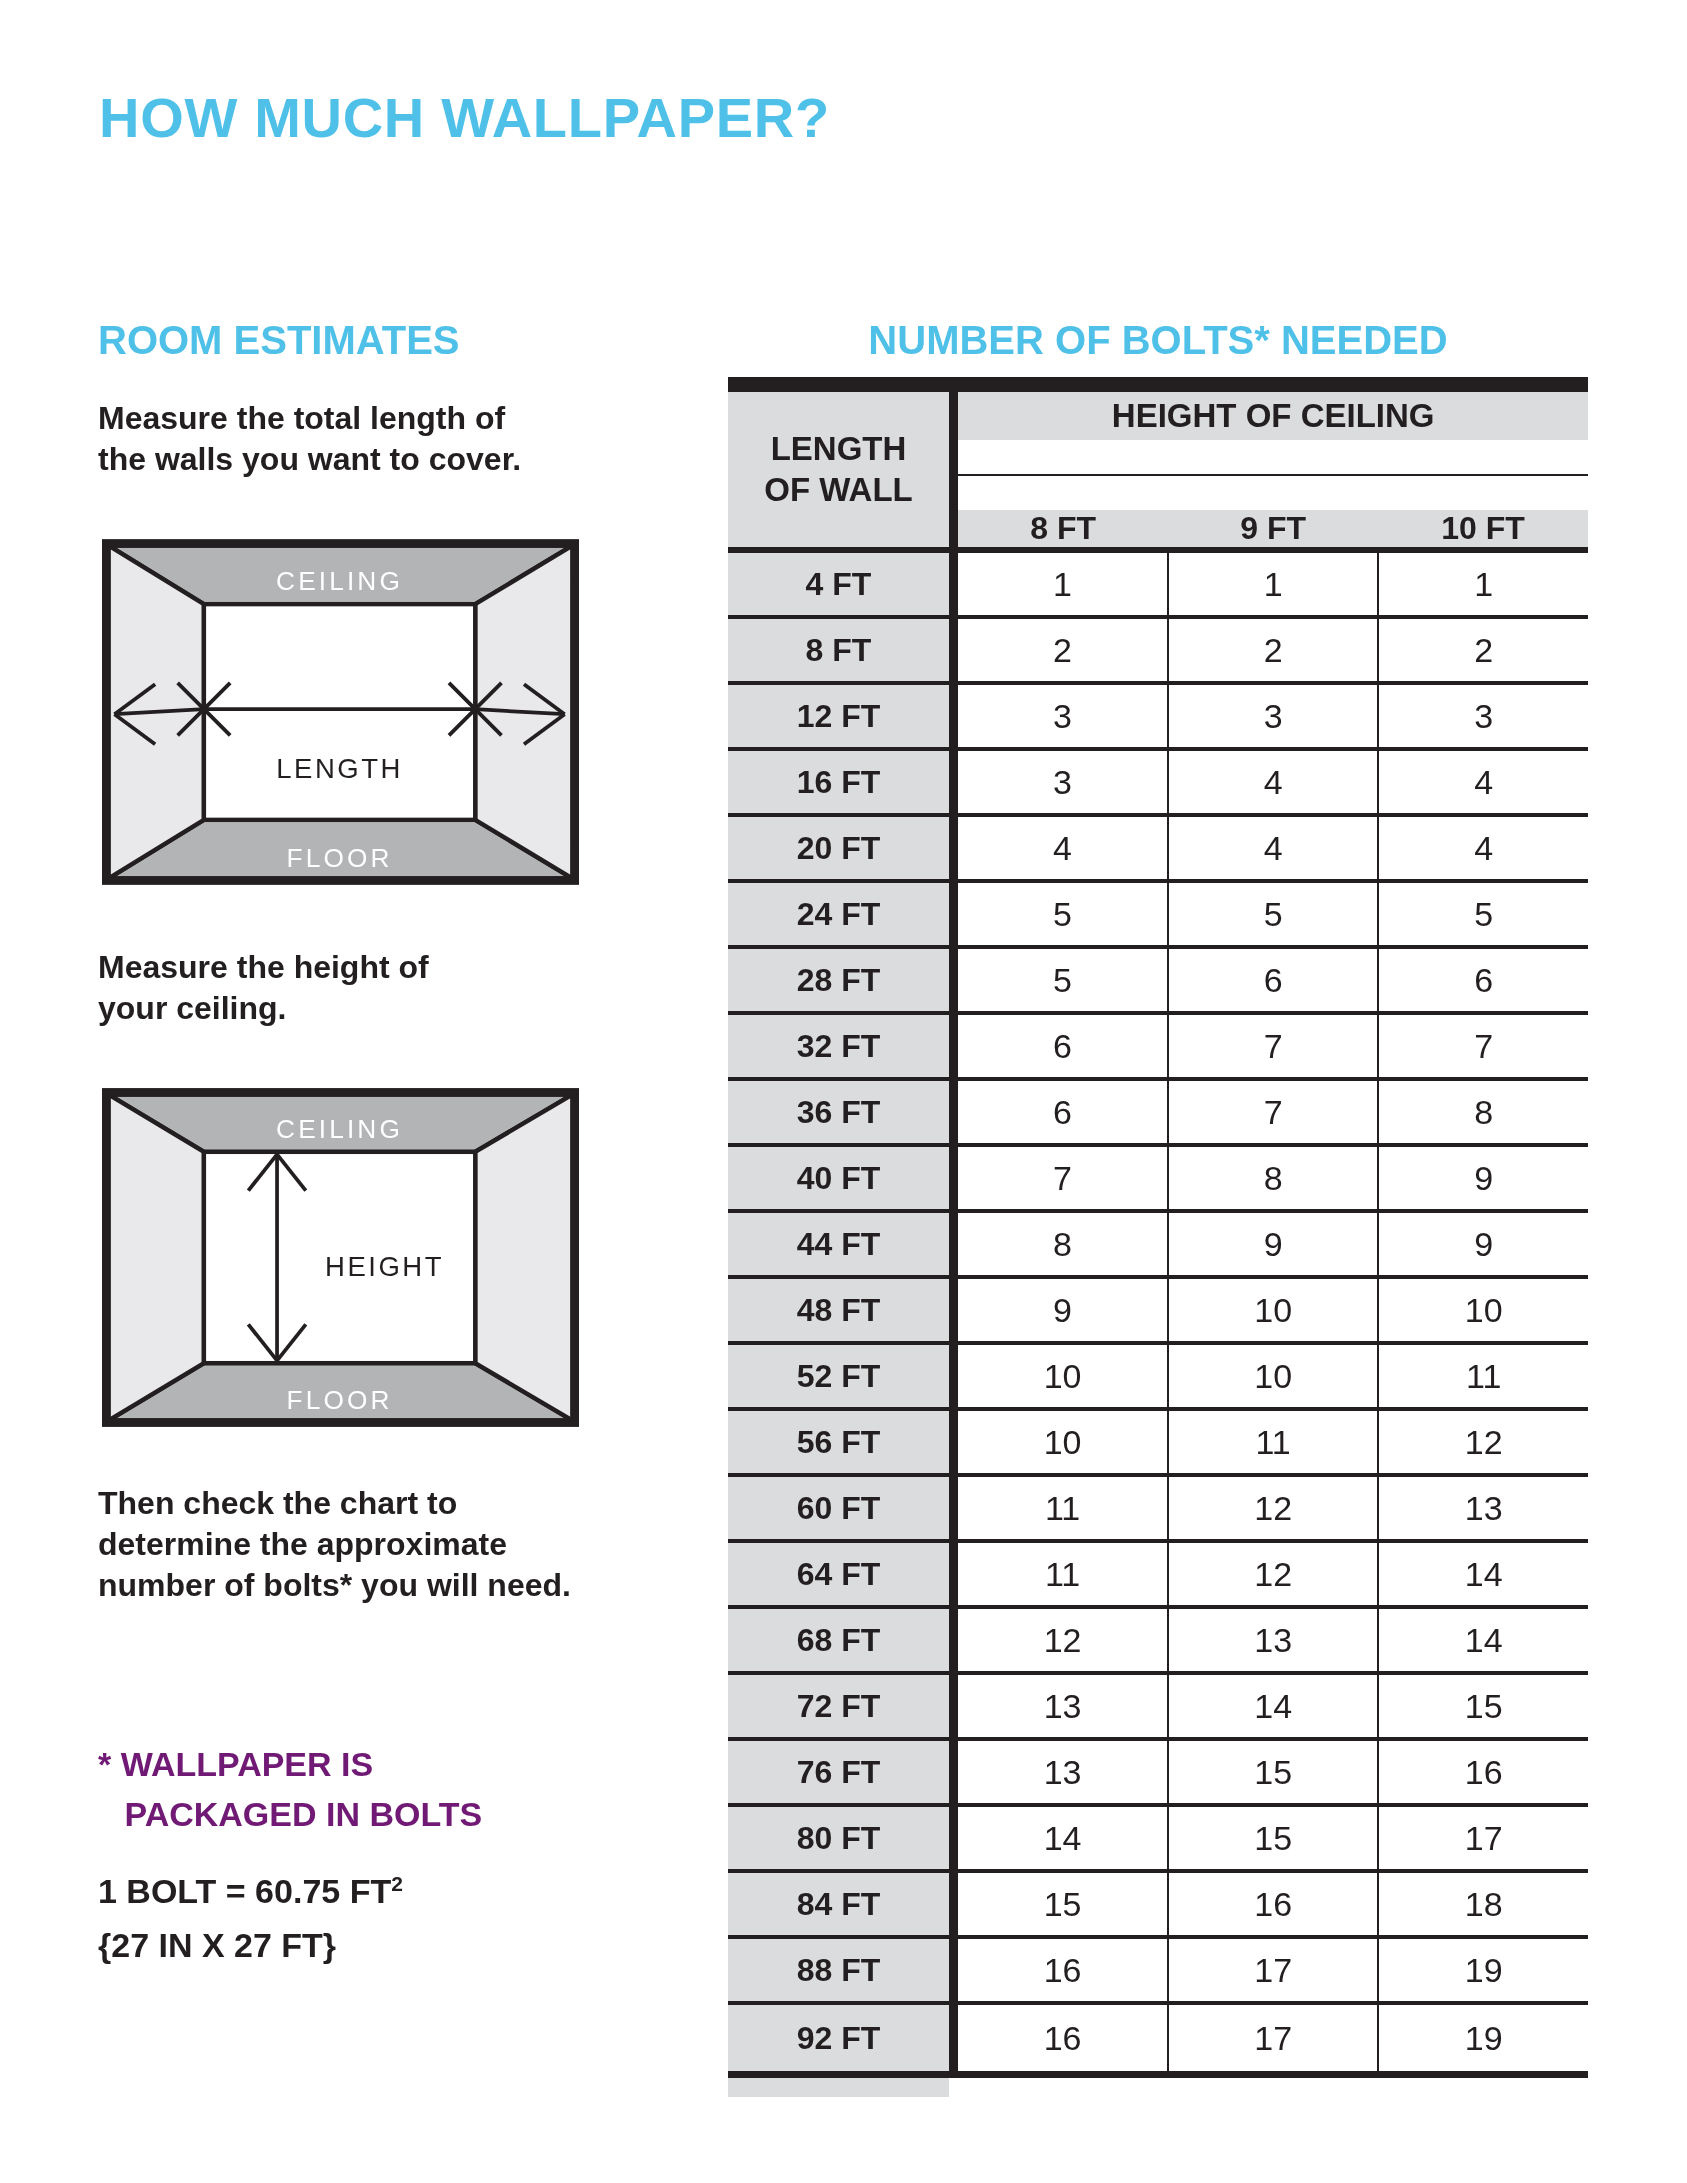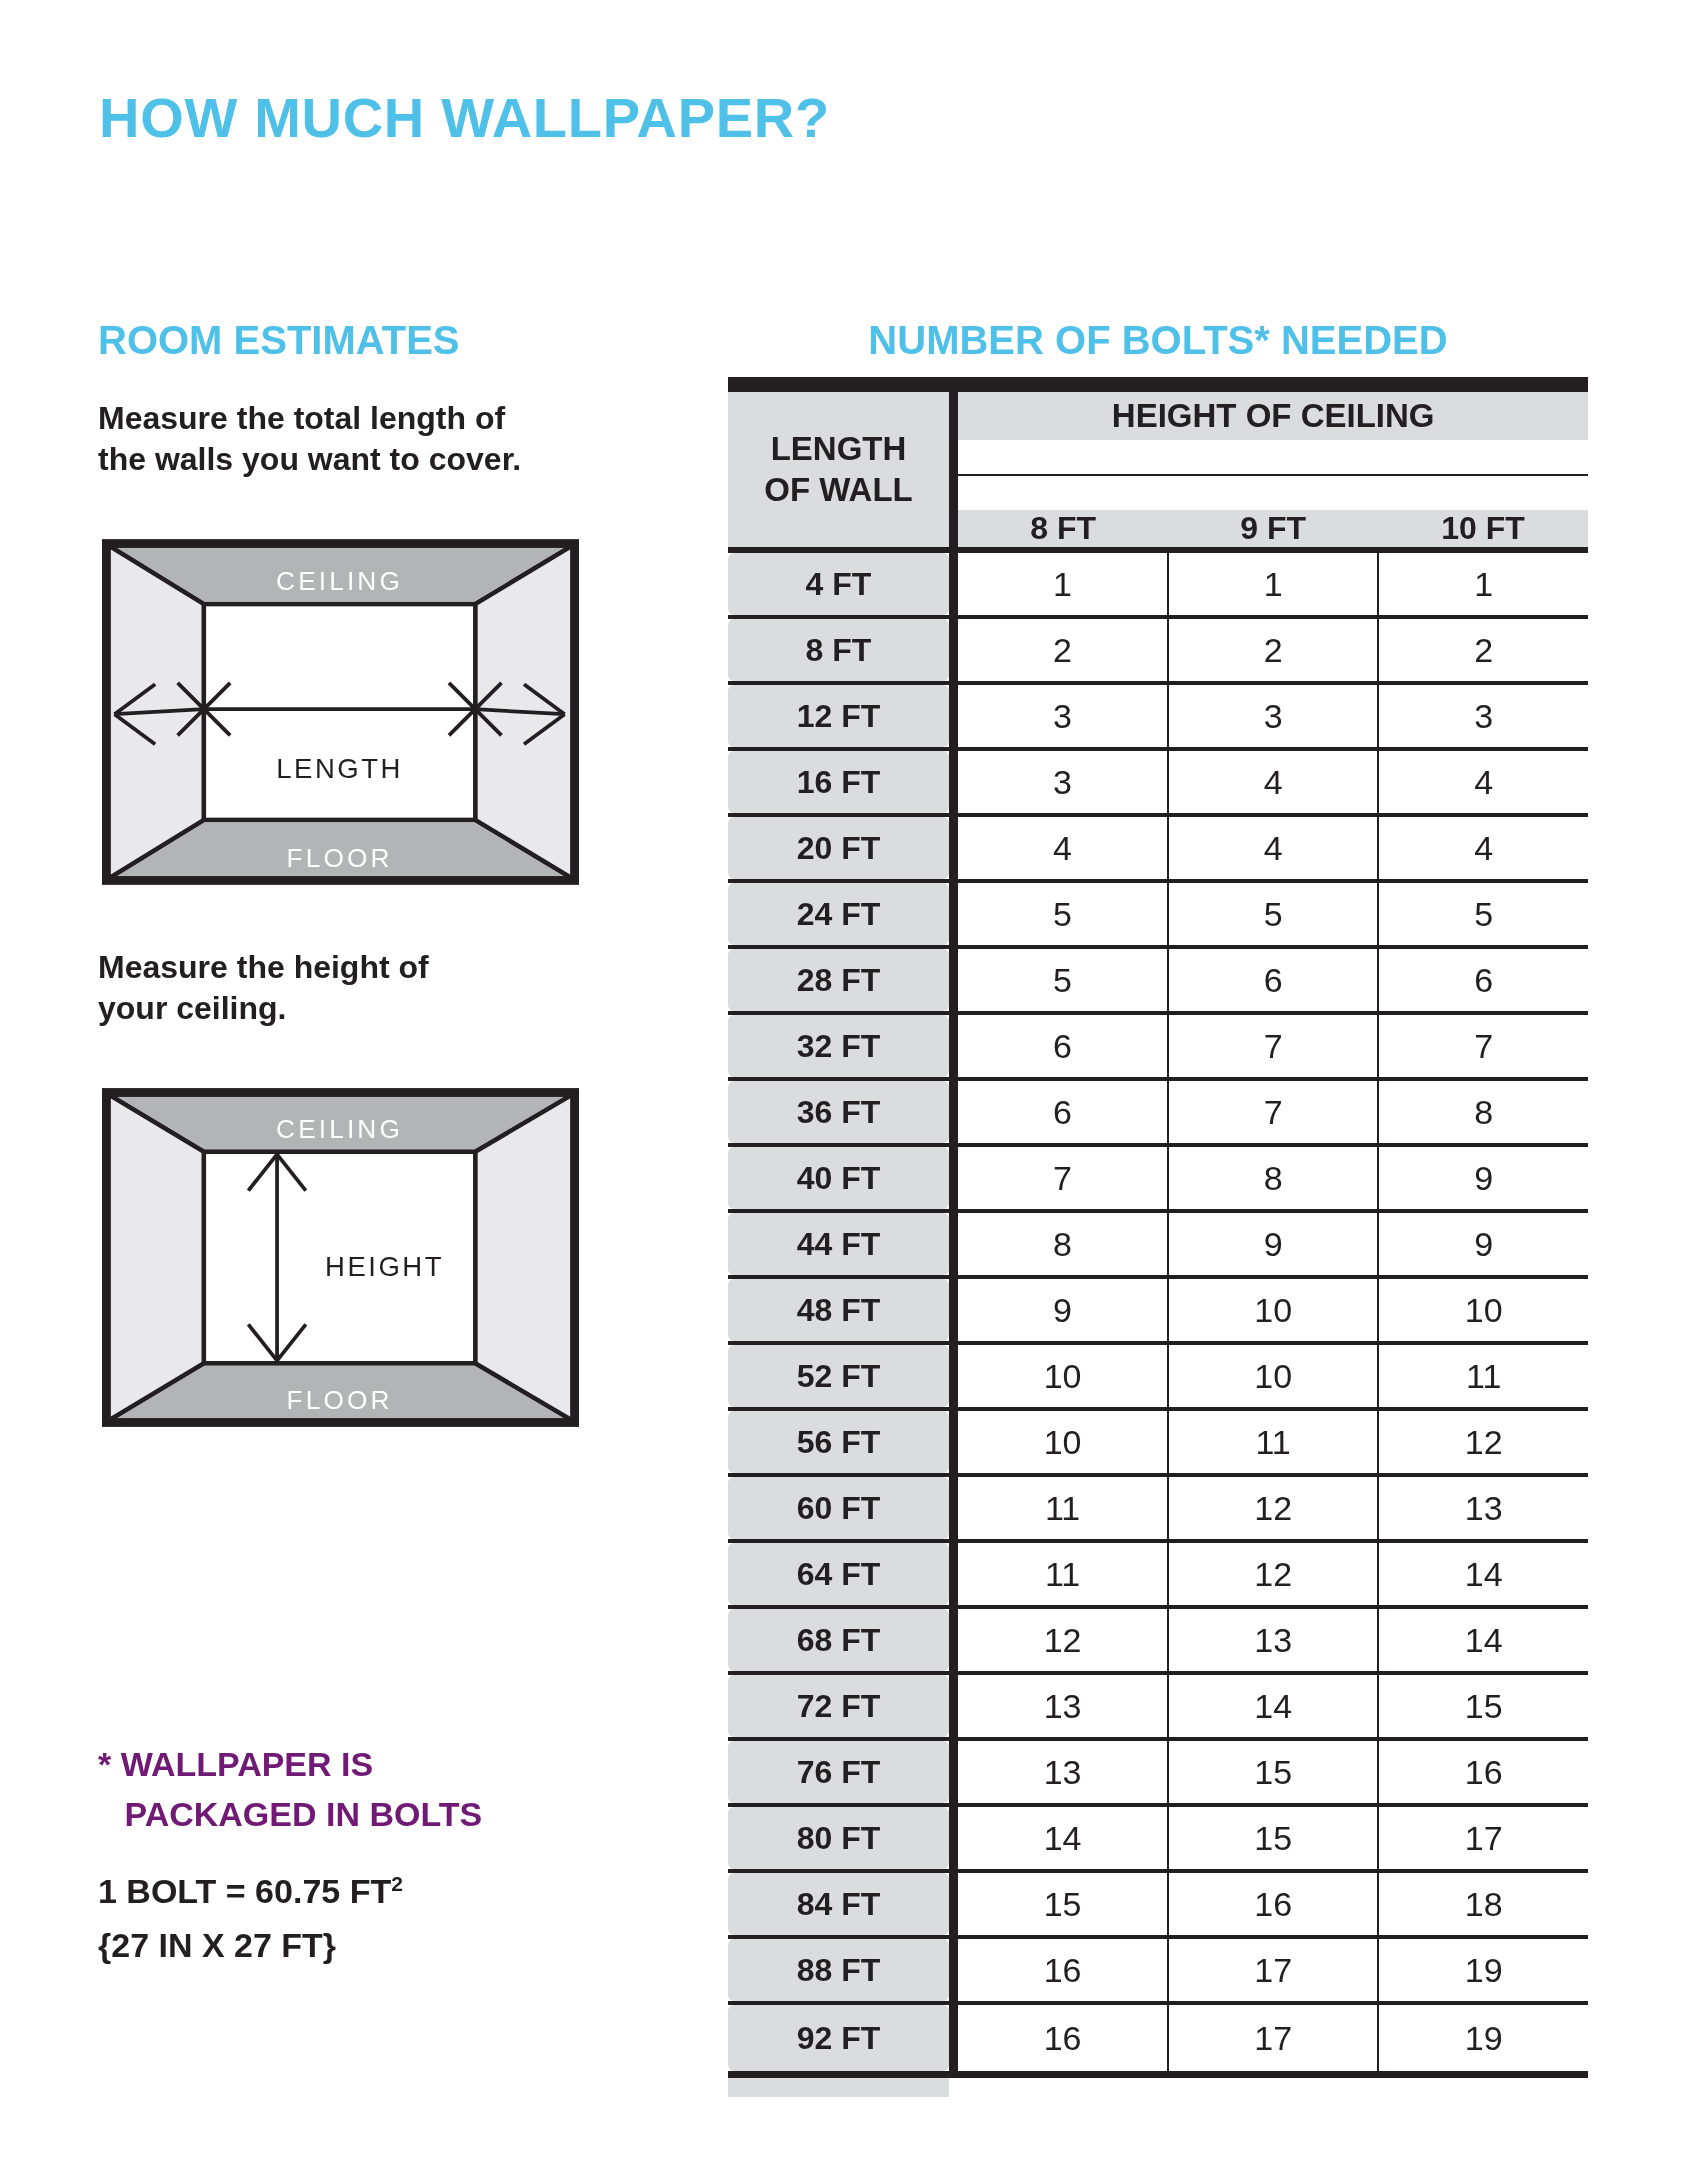--- a/index.html
+++ b/index.html
@@ -52,21 +52,21 @@
     font-size:33px;font-weight:bold;color:#231F20;
   }
   .thin-line{height:2.6px;background:#231F20;}
   .sub-row{flex:1;background:#DBDCDE;display:flex;}
   .sub-row div{flex:1;display:flex;align-items:center;justify-content:center;font-size:32px;font-weight:bold;color:#231F20;}
   .head-bar{height:6.6px;background:#231F20;}
   .trow{display:flex;height:66px;box-sizing:border-box;border-bottom:4px solid #231F20;}
   .trow:last-child{border-bottom:none;}
   .tlabel{
     width:221px;background:#DBDCDE;display:flex;align-items:center;justify-content:center;
-    font-size:32px;font-weight:bold;color:#231F20;border-radius:6px;
+    font-size:32px;font-weight:bold;color:#231F20;
   }
   .tcell{flex:1;background:#ffffff;display:flex;align-items:center;justify-content:center;font-size:34px;font-weight:400;color:#231F20;}
   .tcell.mid{border-left:2.6px solid #231F20;border-right:2.6px solid #231F20;}
   .bottom-bar{height:7.3px;background:#231F20;}
   .gray-stub{width:221px;height:18.5px;background:#DBDCDE;}
 </style>
 </head>
 <body>
 
 <div class="page">
@@ -121,20 +121,21 @@
         <line x1="280" y1="436" x2="234" y2="378"></line>
         <line x1="280" y1="436" x2="326" y2="378"></line>
       </g>
       <rect x="7" y="7" width="749" height="528" fill="none" stroke="#231F20" stroke-width="14"></rect>
       <text class="dg-label" x="380" y="80" text-anchor="middle" font-size="42" letter-spacing="5" fill="#ffffff">CEILING</text>
       <text class="dg-label" x="380" y="514" text-anchor="middle" font-size="42" letter-spacing="5" fill="#ffffff">FLOOR</text>
       <text class="dg-label" x="452" y="300" text-anchor="middle" font-size="44" letter-spacing="4" fill="#231F20">HEIGHT</text>
     </svg>
   </div>
 
+  <p class="body-par para3"><span>Then check the chart to</span><br><span>determine the approximate</span><br><span>number of bolts* you will need.</span></p>
 
   <div class="footnote">
     <div class="l1">* WALLPAPER IS</div>
     <div class="l2">PACKAGED IN BOLTS</div>
   </div>
 
   <div class="boltinfo">
     <div><span>1 BOLT = 60.75 FT</span><sup>2</sup></div>
     <div>{27 IN X 27 FT}</div>
   </div>

